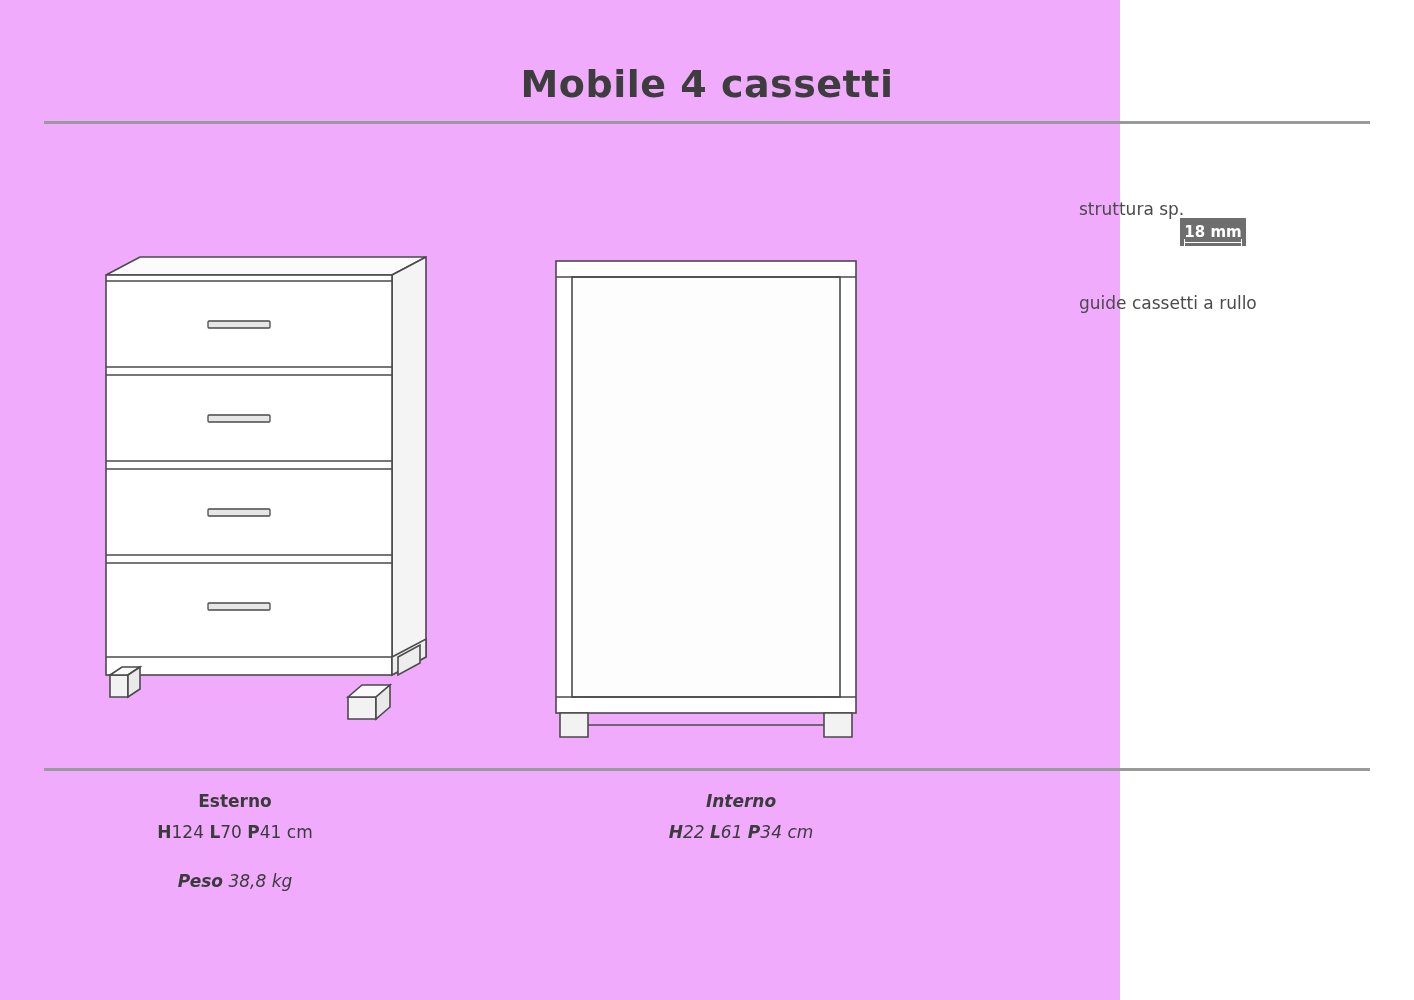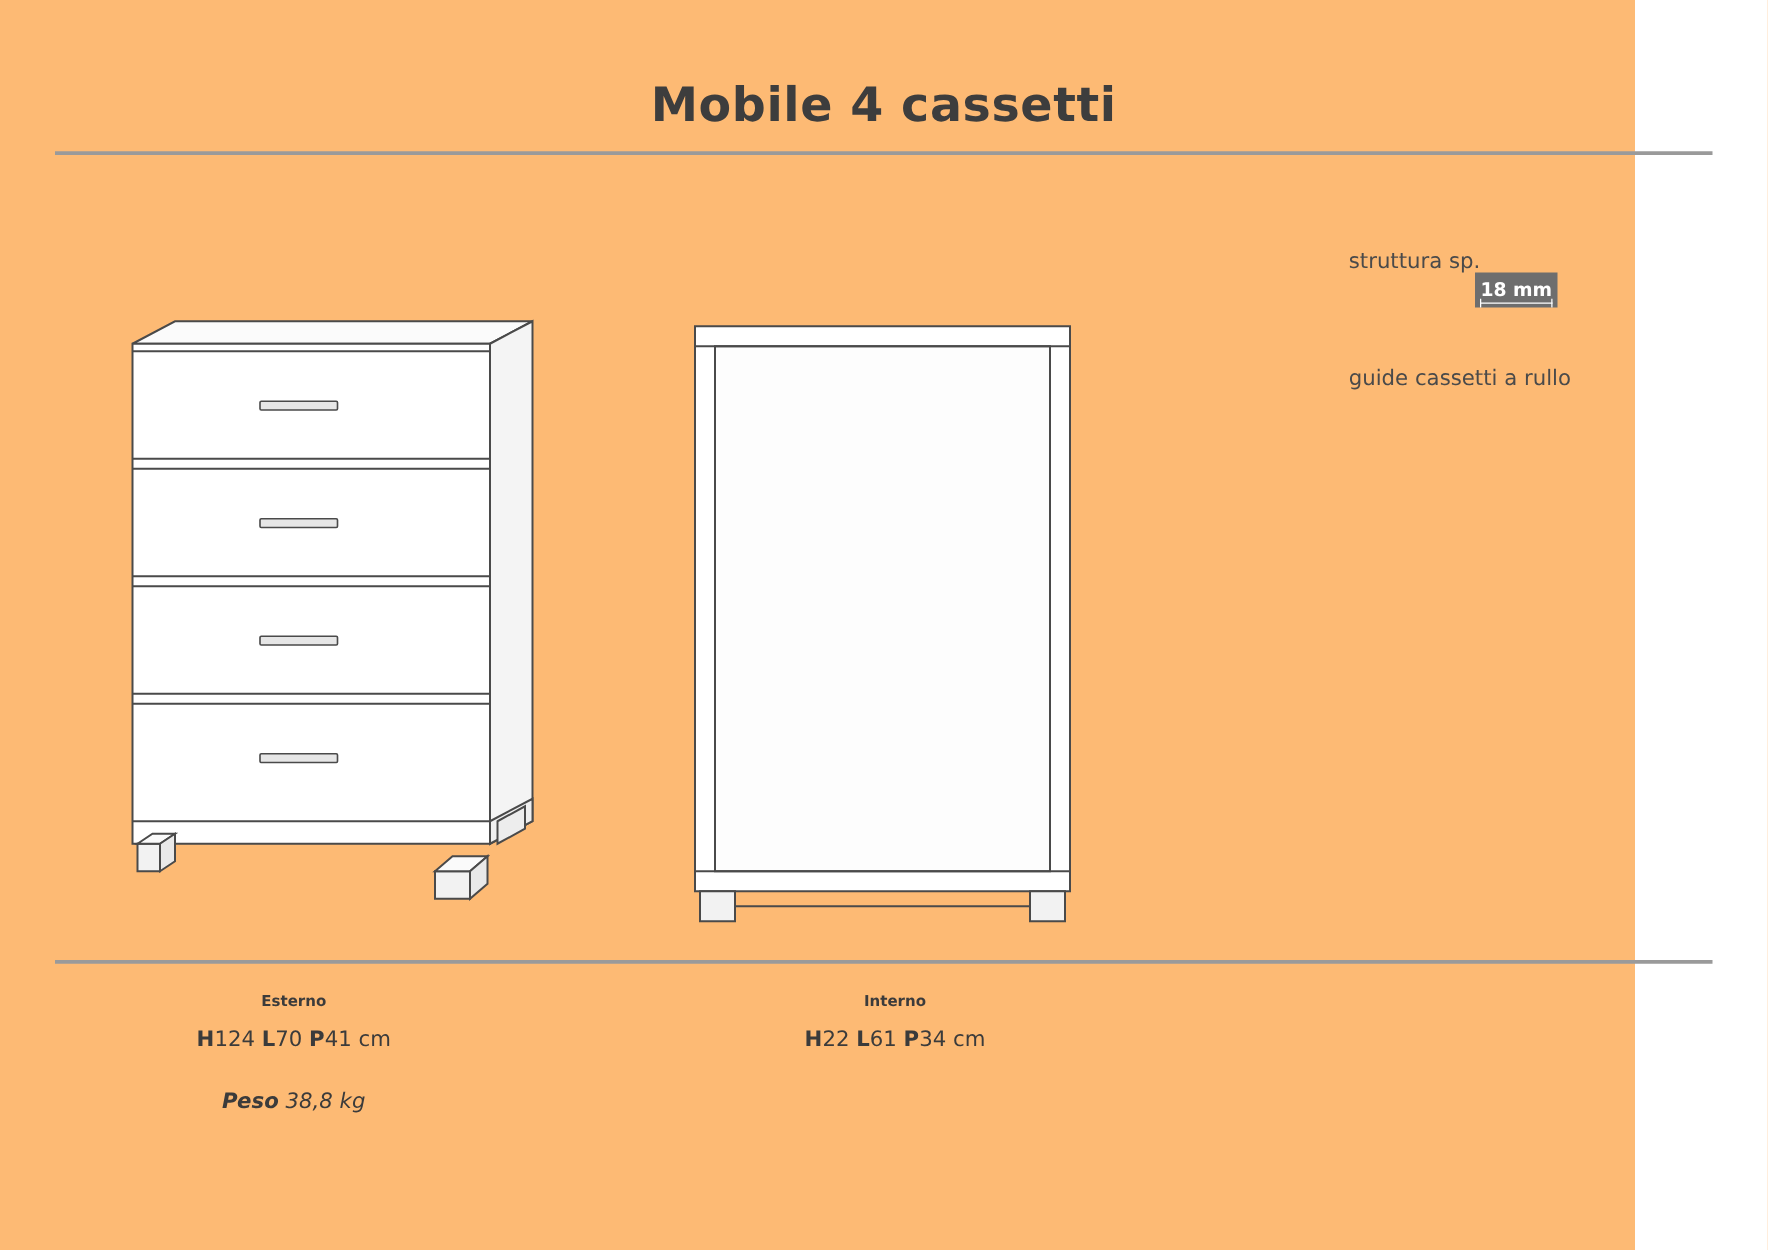--- a/index.html
+++ b/index.html
@@ -11,23 +11,23 @@
     width: 1414px;
     height: 1000px;
     font-family: "DejaVu Sans", sans-serif;
     color: #3b3b3b;
     position: relative;
     overflow: hidden;
   }
   .sheet {
     position: absolute;
     left: 0; top: 0;
-    width: 1308px;
+    width: 1120px;
     height: 1000px;
-    background: #fdba74;
+    background: #f0abfc;
   }
   .title {
     position: absolute;
     left: 0;
     top: 62px;
     width: 1414px;
     text-align: center;
     font-size: 38px;
     font-weight: bold;
     letter-spacing: 0.5px;
@@ -91,25 +91,25 @@
   .caption {
     position: absolute;
     text-align: center;
     font-size: 17px;
     color: #3b3b3b;
     font-family: "DejaVu Sans", sans-serif;
     line-height: 31px;
   }
   .caption .head {
     font-weight: bold;
-    font-size: 12px;
+    font-size: 17px;
   }
   .caption b { font-weight: bold; }
   .cap-left { left: 90px; top: 786px; width: 290px; }
-  .cap-right { left: 571px; top: 786px; width: 290px; }
+  .cap-right { left: 596px; top: 786px; width: 290px; font-style: italic; }
 
   svg { display: block; }
   .drawing { position: absolute; }
 </style>
 </head>
 <body>
 
 <div class="sheet">
 
   <div class="title">Mobile 4 cassetti</div>

